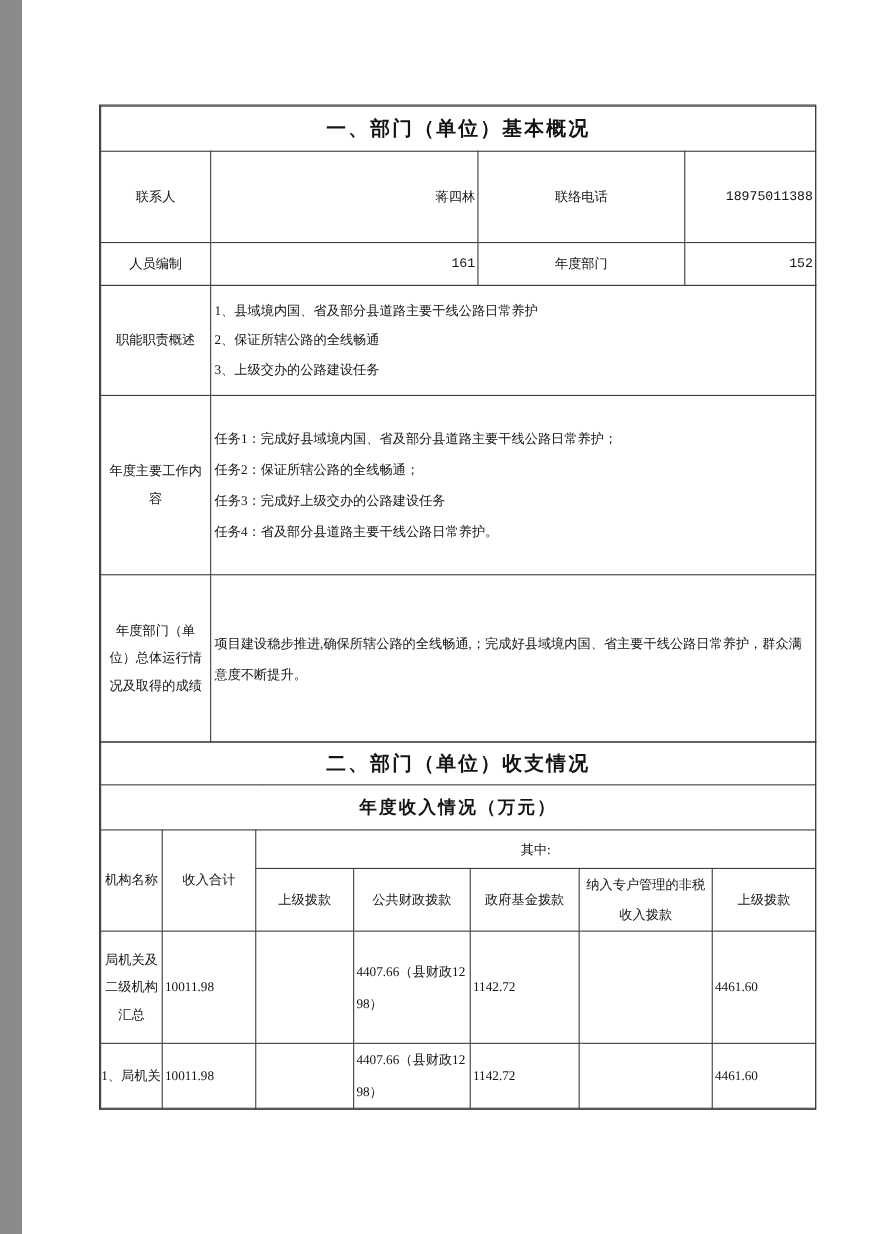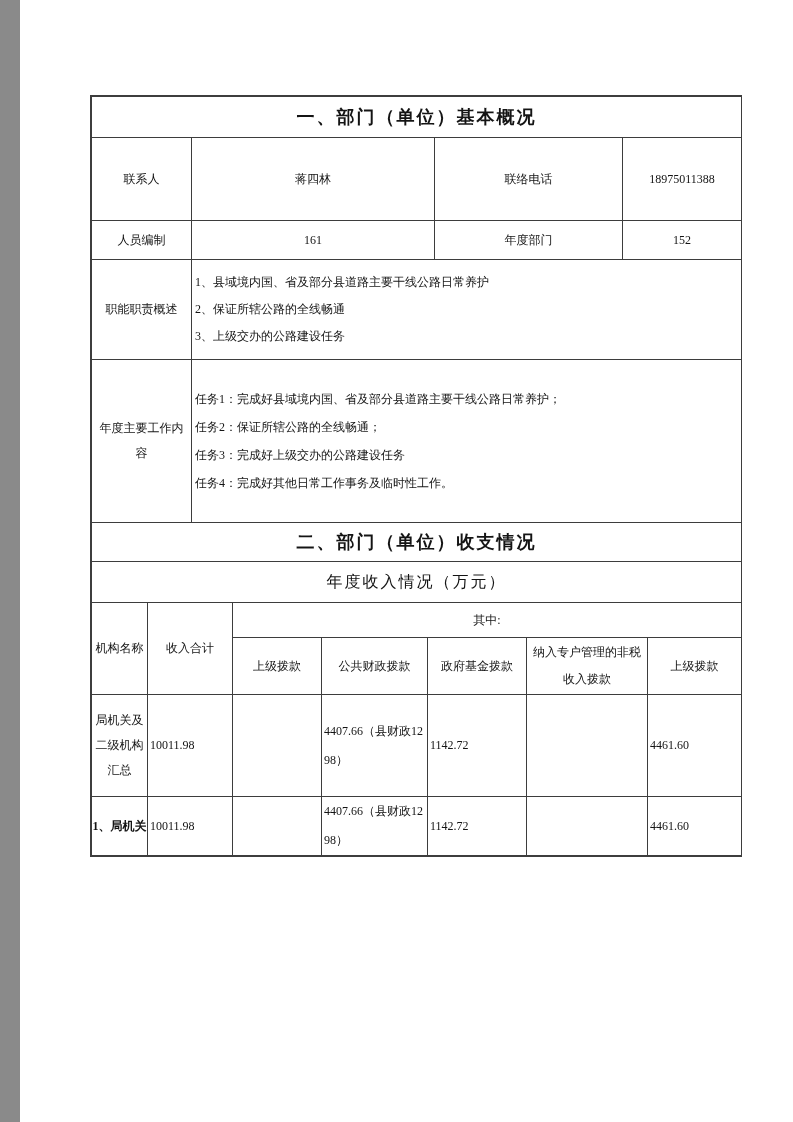--- a/index.html
+++ b/index.html
@@ -33,48 +33,48 @@
     word-break:break-all;
   }
   .section-title {
     text-align:center;
     font-weight:bold;
     font-size:18px;
     letter-spacing:2px;
   }
   .table-subtitle {
     text-align:center;
-    font-weight:normal;
+    font-weight:bold;
     font-size:16px;
     letter-spacing:2px;
   }
   .label {
     text-align:center;
     padding:0 2px;
     line-height:25px;
   }
-  .value { text-align:center; padding:0 2px; }
+  .value { text-align:right; padding:0 2px;font-family:Liberation Mono, monospace; }
   .content {
     text-align:left;
     padding:0 5px 0 3px;
     line-height:28px;
   }
   .content .line { line-height:28px; }
   .duties-cell .line { line-height:27px; }
   .hc {
     text-align:center;
     padding:0 1px;
     line-height:27px;
   }
   .org-cell {
     text-align:center;
     padding:0;
     line-height:25px;
   }
-  .org-left { text-align:center;font-weight:bold; }
+  .org-left { text-align:left; }
   .num {
     text-align:left;
     padding:0 1px 0 2px;
     line-height:29px;
   }
 </style>
 </head>
 <body>
 
 <div class="page">
@@ -119,22 +119,26 @@
           <div class="line">2、保证所辖公路的全线畅通</div>
           <div class="line">3、上级交办的公路建设任务</div>
         </td>
       </tr>
       <tr style="height:163px">
         <td class="label">年度主要工作内容</td>
         <td class="content">
           <div class="line">任务1：完成好县域境内国、省及部分县道路主要干线公路日常养护；</div>
           <div class="line">任务2：保证所辖公路的全线畅通；</div>
           <div class="line">任务3：完成好上级交办的公路建设任务</div>
-          <div class="line">任务4：完成好其他日常工作事务及临时性工作。</div>
+          <div class="line">任务4：省及部分县道路主要干线公路日常养护。</div>
         </td>
+      </tr>
+      <tr style="height:152px">
+        <td class="label">年度部门（单位）总体运行情况及取得的成绩</td>
+        <td class="content">项目建设稳步推进,确保所辖公路的全线畅通,；完成好县域境内国、省主要干线公路日常养护，群众满意度不断提升。</td>
       </tr>
     </tbody>
       </table>
 
     <table>
       <colgroup>
           <col style="width:56px">
           <col style="width:85px">
           <col style="width:89px">
           <col style="width:106px">

